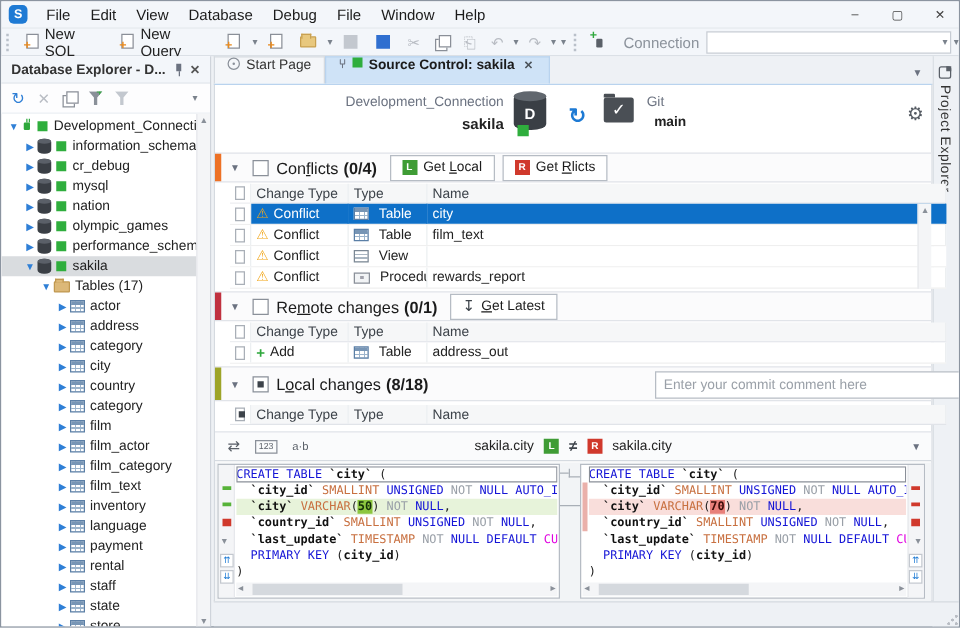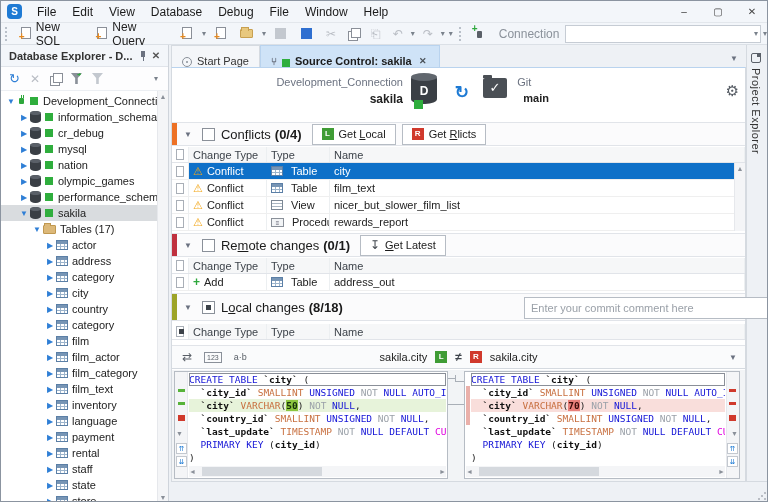--- a/index.html
+++ b/index.html
@@ -75,21 +75,21 @@
 
   
   .side-strip { position:absolute; left:745px; top:44px; width:23px; height:458px; background:#eef1f5; border-left:1px solid #d5dae0; }
   .vtab { position:absolute; left:3px; top:8px; display:flex; flex-direction:column; align-items:center; gap:5px; }
   .vtab-ico { width:10px; height:10px; border:1.5px solid #5a6068; border-radius:2px; position:relative; }
   .vtab-ico:before { content:""; position:absolute; right:-1px; top:-1px; width:4px; height:4px; background:#5a6068; }
   .vtab-label { writing-mode:vertical-rl; font-size:11px; color:#333; letter-spacing:.5px; }
 
   
   .tabbar { position:absolute; left:170px; top:44px; width:575px; height:22px; display:flex; align-items:flex-end; background:#eef1f5; }
-  .doc-tab { height:22px; display:flex; align-items:flex-end; gap:5px; padding:0 10px; border:1px solid #d5dae0; border-bottom:none; background:#f4f6f9; color:#333; }
+  .doc-tab { height:22px; display:flex; align-items:flex-start; gap:5px; padding:0 10px; border:1px solid #d5dae0; border-bottom:none; background:#f4f6f9; color:#333; }
   .doc-tab.active { background:#cfe3f7; border-color:#b9d3ee; font-weight:bold; color:#1b1b1b; }
   .start-ico { width:10px; height:10px; border:1.5px solid #8a9099; border-radius:50%; position:relative; }
   .start-ico:before { content:""; position:absolute; left:3px; top:3px; width:2px; height:2px; background:#8a9099; border-radius:50%; }
   .branch-ico { color:#6b7280; font-size:10px; }
   .tab-sq { width:8px; height:8px; background:#2fae3d; }
   .tab-close { color:#4a5158; font-size:9px; border:1px solid transparent; border-radius:50%; width:12px; height:12px; line-height:10px; text-align:center; }
   .tab-list-dd { margin-left:auto; color:#6b7280; font-size:8px; padding:0 8px 4px 0; }
 
   
   .sc { position:absolute; left:170px; top:66px; width:575px; height:414px; background:#fff; border:1px solid #d5dae0; border-top:1px solid #b9d3ee; }
@@ -118,21 +118,21 @@
   .chk.ind:before { content:""; position:absolute; left:3px; top:3px; width:5px; height:5px; background:#3d434a; }
   .sec-title { margin-left:6px; font-size:13px; color:#1b1b1b; display:flex; gap:0; }
   .sec-count { font-weight:bold; margin-left:4px; }
   .mn { text-decoration:underline; }
   .btn { display:inline-flex; align-items:center; gap:5px; height:21px; padding:0 9px; background:#fff; border:1px solid #b6bcc4; font-size:11px; color:#1b1b1b; }
   .badge { width:12px; height:12px; color:#fff; font-size:8px; font-weight:bold; text-align:center; line-height:12px; }
   .badge.g { background:#3f9c35; } .badge.r { background:#d0392c; }
   .getlatest-ico { color:#3d434a; font-size:12px; }
 
   
-  .grid { position:absolute; left:0; width:100%; }
+  .grid { position:absolute; left:12px; width:100%; }
   .g-head { display:flex; height:16px; background:#f6f7f8; border-bottom:1px solid #e1e4e9; color:#3d434a; }
   .g-row { display:flex; height:17px; border-bottom:1px solid #efefef; background:#fff; }
   .cell { display:flex; align-items:center; padding:0 4px; overflow:hidden; white-space:nowrap; border-right:1px solid #eceff1; }
   .c-check { width:17px; justify-content:center; background:#fff; }
   .c-change { width:78px; gap:4px; }
   .c-type { width:63px; gap:4px; }
   .c-name { flex:1; }
   .rchk { width:11px; height:11px; border:1px solid #a9afb7; background:#fff; position:relative; }
   .rchk.ind:before { content:""; position:absolute; left:2px; top:2px; width:5px; height:5px; background:#3d434a; }
   .g-row.sel .cell:not(.c-check) { background:#0e70c8; color:#fff; border-right-color:#0e70c8; }
@@ -546,21 +546,20 @@
             <span class="rchk"></span>
           </div>
           <div class="cell c-change">
             <span class="wrn">⚠</span>
             <span>Conflict</span>
           </div>
           <div class="cell c-type">
             <span class="t-ico ico-view"></span>
             <span>View</span>
           </div>
-          <div class="cell c-name">nicer_but_slower_film_list</div>
         </div>
         <div class="g-row">
           <div class="cell c-check">
             <span class="rchk"></span>
           </div>
           <div class="cell c-change">
             <span class="wrn">⚠</span>
             <span>Conflict</span>
           </div>
           <div class="cell c-type">

